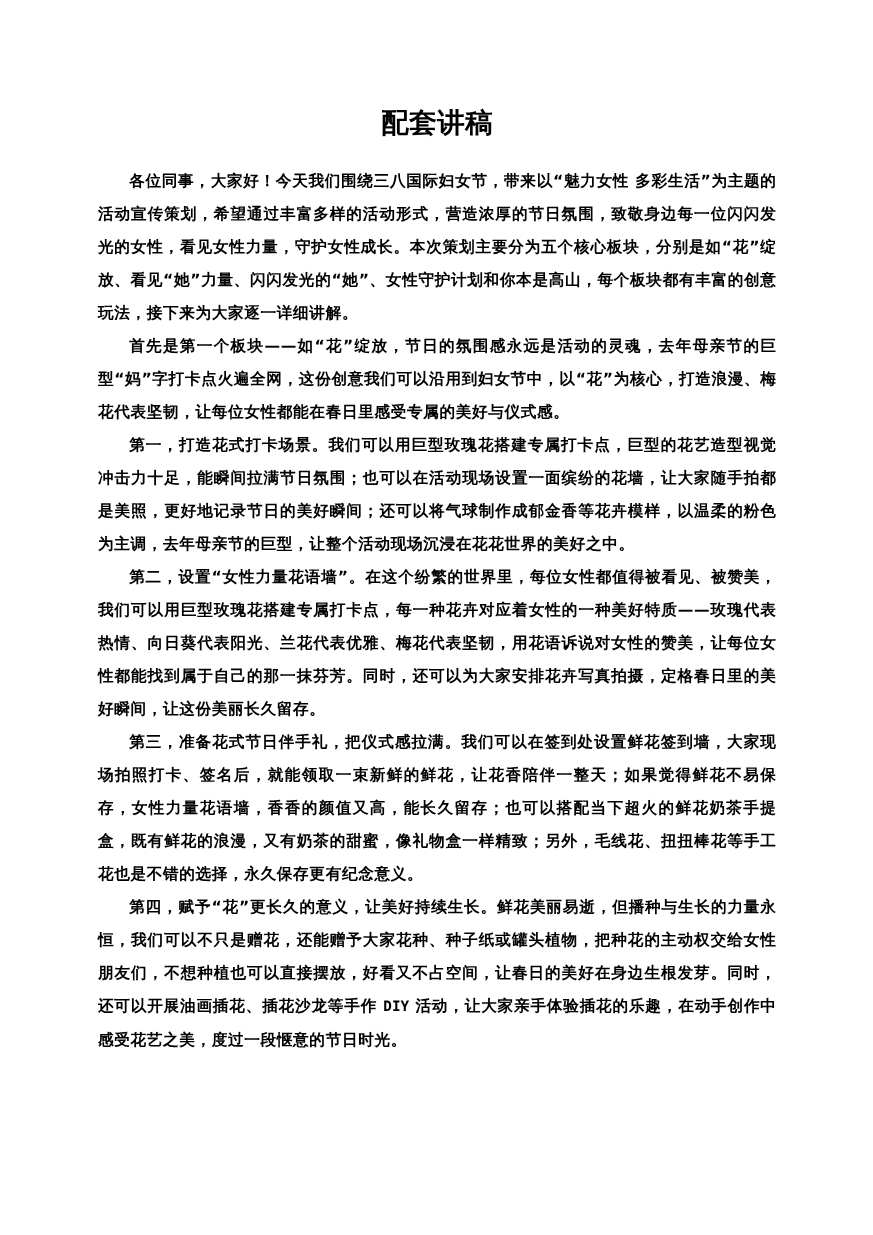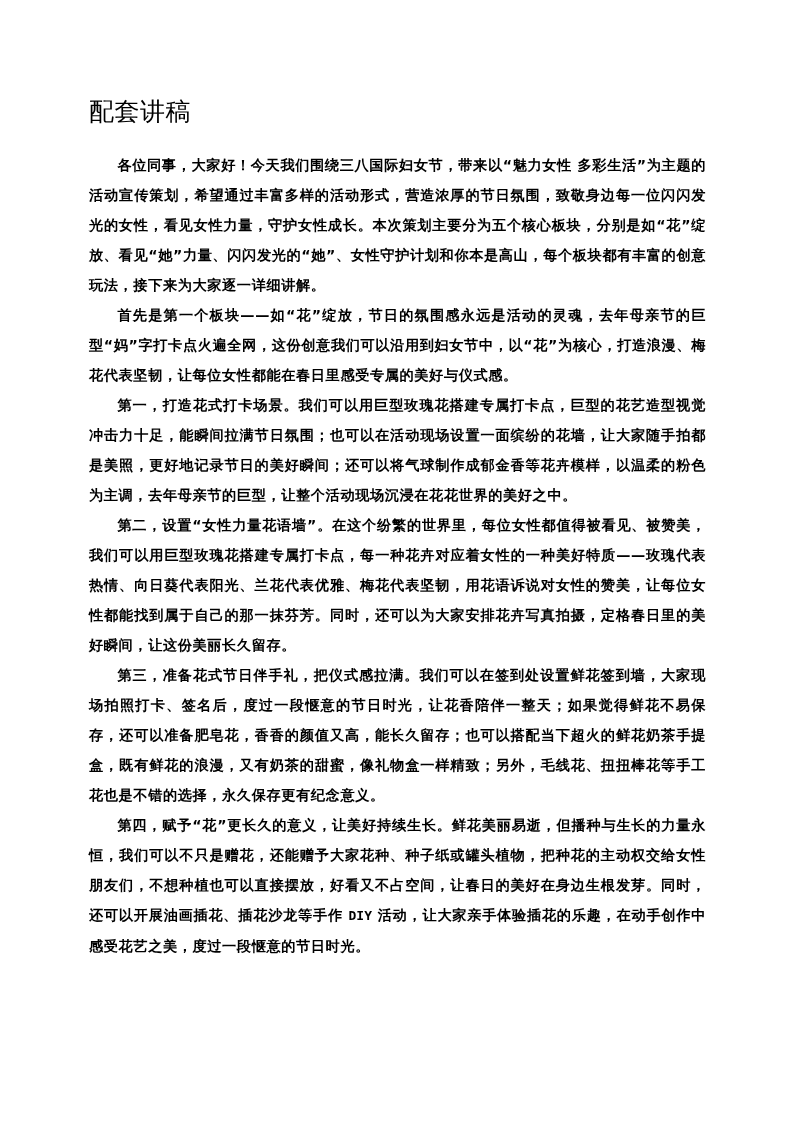--- a/index.html
+++ b/index.html
@@ -21,23 +21,23 @@
   .doc-body {
     position: absolute;
     left: 89px;
     top: 0;
     width: 617px;
   }
 
   .doc-title {
     font-family: "DejaVu Serif", "Liberation Serif", serif;
     font-size: 25px;
-    font-weight: 400;
+    font-weight: 700;
     color: #000000;
-    text-align: left;
+    text-align: center;
     letter-spacing: 0.5px;
     margin: 0;
     padding-top: 96px;
     line-height: 32px;
     white-space: pre;
   }
 
   .paragraph {
     font-family: "DejaVu Sans", "Liberation Sans", sans-serif;
     font-size: 14.2px;
@@ -73,18 +73,18 @@
     <h1 class="doc-title">配套讲稿</h1>
 
     <p class="paragraph first-para">各位同事，大家好！今天我们围绕三八国际妇女节，带来以“魅力女性 多彩生活”为主题的活动宣传策划，希望通过丰富多样的活动形式，营造浓厚的节日氛围，致敬身边每一位闪闪发光的女性，看见女性力量，守护女性成长。本次策划主要分为五个核心板块，分别是如“花”绽放、看见“她”力量、闪闪发光的“她”、女性守护计划和你本是高山，每个板块都有丰富的创意玩法，接下来为大家逐一详细讲解。</p>
 
     <p class="paragraph">首先是第一个板块——如“花”绽放，节日的氛围感永远是活动的灵魂，去年母亲节的巨型“妈”字打卡点火遍全网，这份创意我们可以沿用到妇女节中，以“花”为核心，打造浪漫、梅花代表坚韧，让每位女性都能在春日里感受专属的美好与仪式感。</p>
 
     <p class="paragraph">第一，打造花式打卡场景。我们可以用巨型玫瑰花搭建专属打卡点，巨型的花艺造型视觉冲击力十足，能瞬间拉满节日氛围；也可以在活动现场设置一面缤纷的花墙，让大家随手拍都是美照，更好地记录节日的美好瞬间；还可以将气球制作成郁金香等花卉模样，以温柔的粉色为主调，去年母亲节的巨型，让整个活动现场沉浸在花花世界的美好之中。</p>
 
     <p class="paragraph">第二，设置“女性力量花语墙”。在这个纷繁的世界里，每位女性都值得被看见、被赞美，我们可以用巨型玫瑰花搭建专属打卡点，每一种花卉对应着女性的一种美好特质——玫瑰代表热情、向日葵代表阳光、兰花代表优雅、梅花代表坚韧，用花语诉说对女性的赞美，让每位女性都能找到属于自己的那一抹芬芳。同时，还可以为大家安排花卉写真拍摄，定格春日里的美好瞬间，让这份美丽长久留存。</p>
 
-    <p class="paragraph">第三，准备花式节日伴手礼，把仪式感拉满。我们可以在签到处设置鲜花签到墙，大家现场拍照打卡、签名后，度过一段惬意的节日时光，让花香陪伴一整天；如果觉得鲜花不易保存，还可以准备肥皂花，香香的颜值又高，能长久留存；也可以搭配当下超火的鲜花奶茶手提盒，既有鲜花的浪漫，又有奶茶的甜蜜，像礼物盒一样精致；另外，毛线花、扭扭棒花等手工花也是不错的选择，永久保存更有纪念意义。</p>
+    <p class="paragraph">第三，准备花式节日伴手礼，把仪式感拉满。我们可以在签到处设置鲜花签到墙，大家现场拍照打卡、签名后，就能领取一束新鲜的鲜花，让花香陪伴一整天；如果觉得鲜花不易保存，女性力量花语墙，香香的颜值又高，能长久留存；也可以搭配当下超火的鲜花奶茶手提盒，既有鲜花的浪漫，又有奶茶的甜蜜，像礼物盒一样精致；另外，毛线花、扭扭棒花等手工花也是不错的选择，永久保存更有纪念意义。</p>
 
     <p class="paragraph">第四，赋予“花”更长久的意义，让美好持续生长。鲜花美丽易逝，但播种与生长的力量永恒，我们可以不只是赠花，还能赠予大家花种、种子纸或罐头植物，把种花的主动权交给女性朋友们，不想种植也可以直接摆放，好看又不占空间，让春日的美好在身边生根发芽。同时，还可以开展油画插花、插花沙龙等手作 <span class="latin">DIY</span> 活动，让大家亲手体验插花的乐趣，在动手创作中感受花艺之美，度过一段惬意的节日时光。</p>
 
   </div>
 </div>
 
 </body></html>

